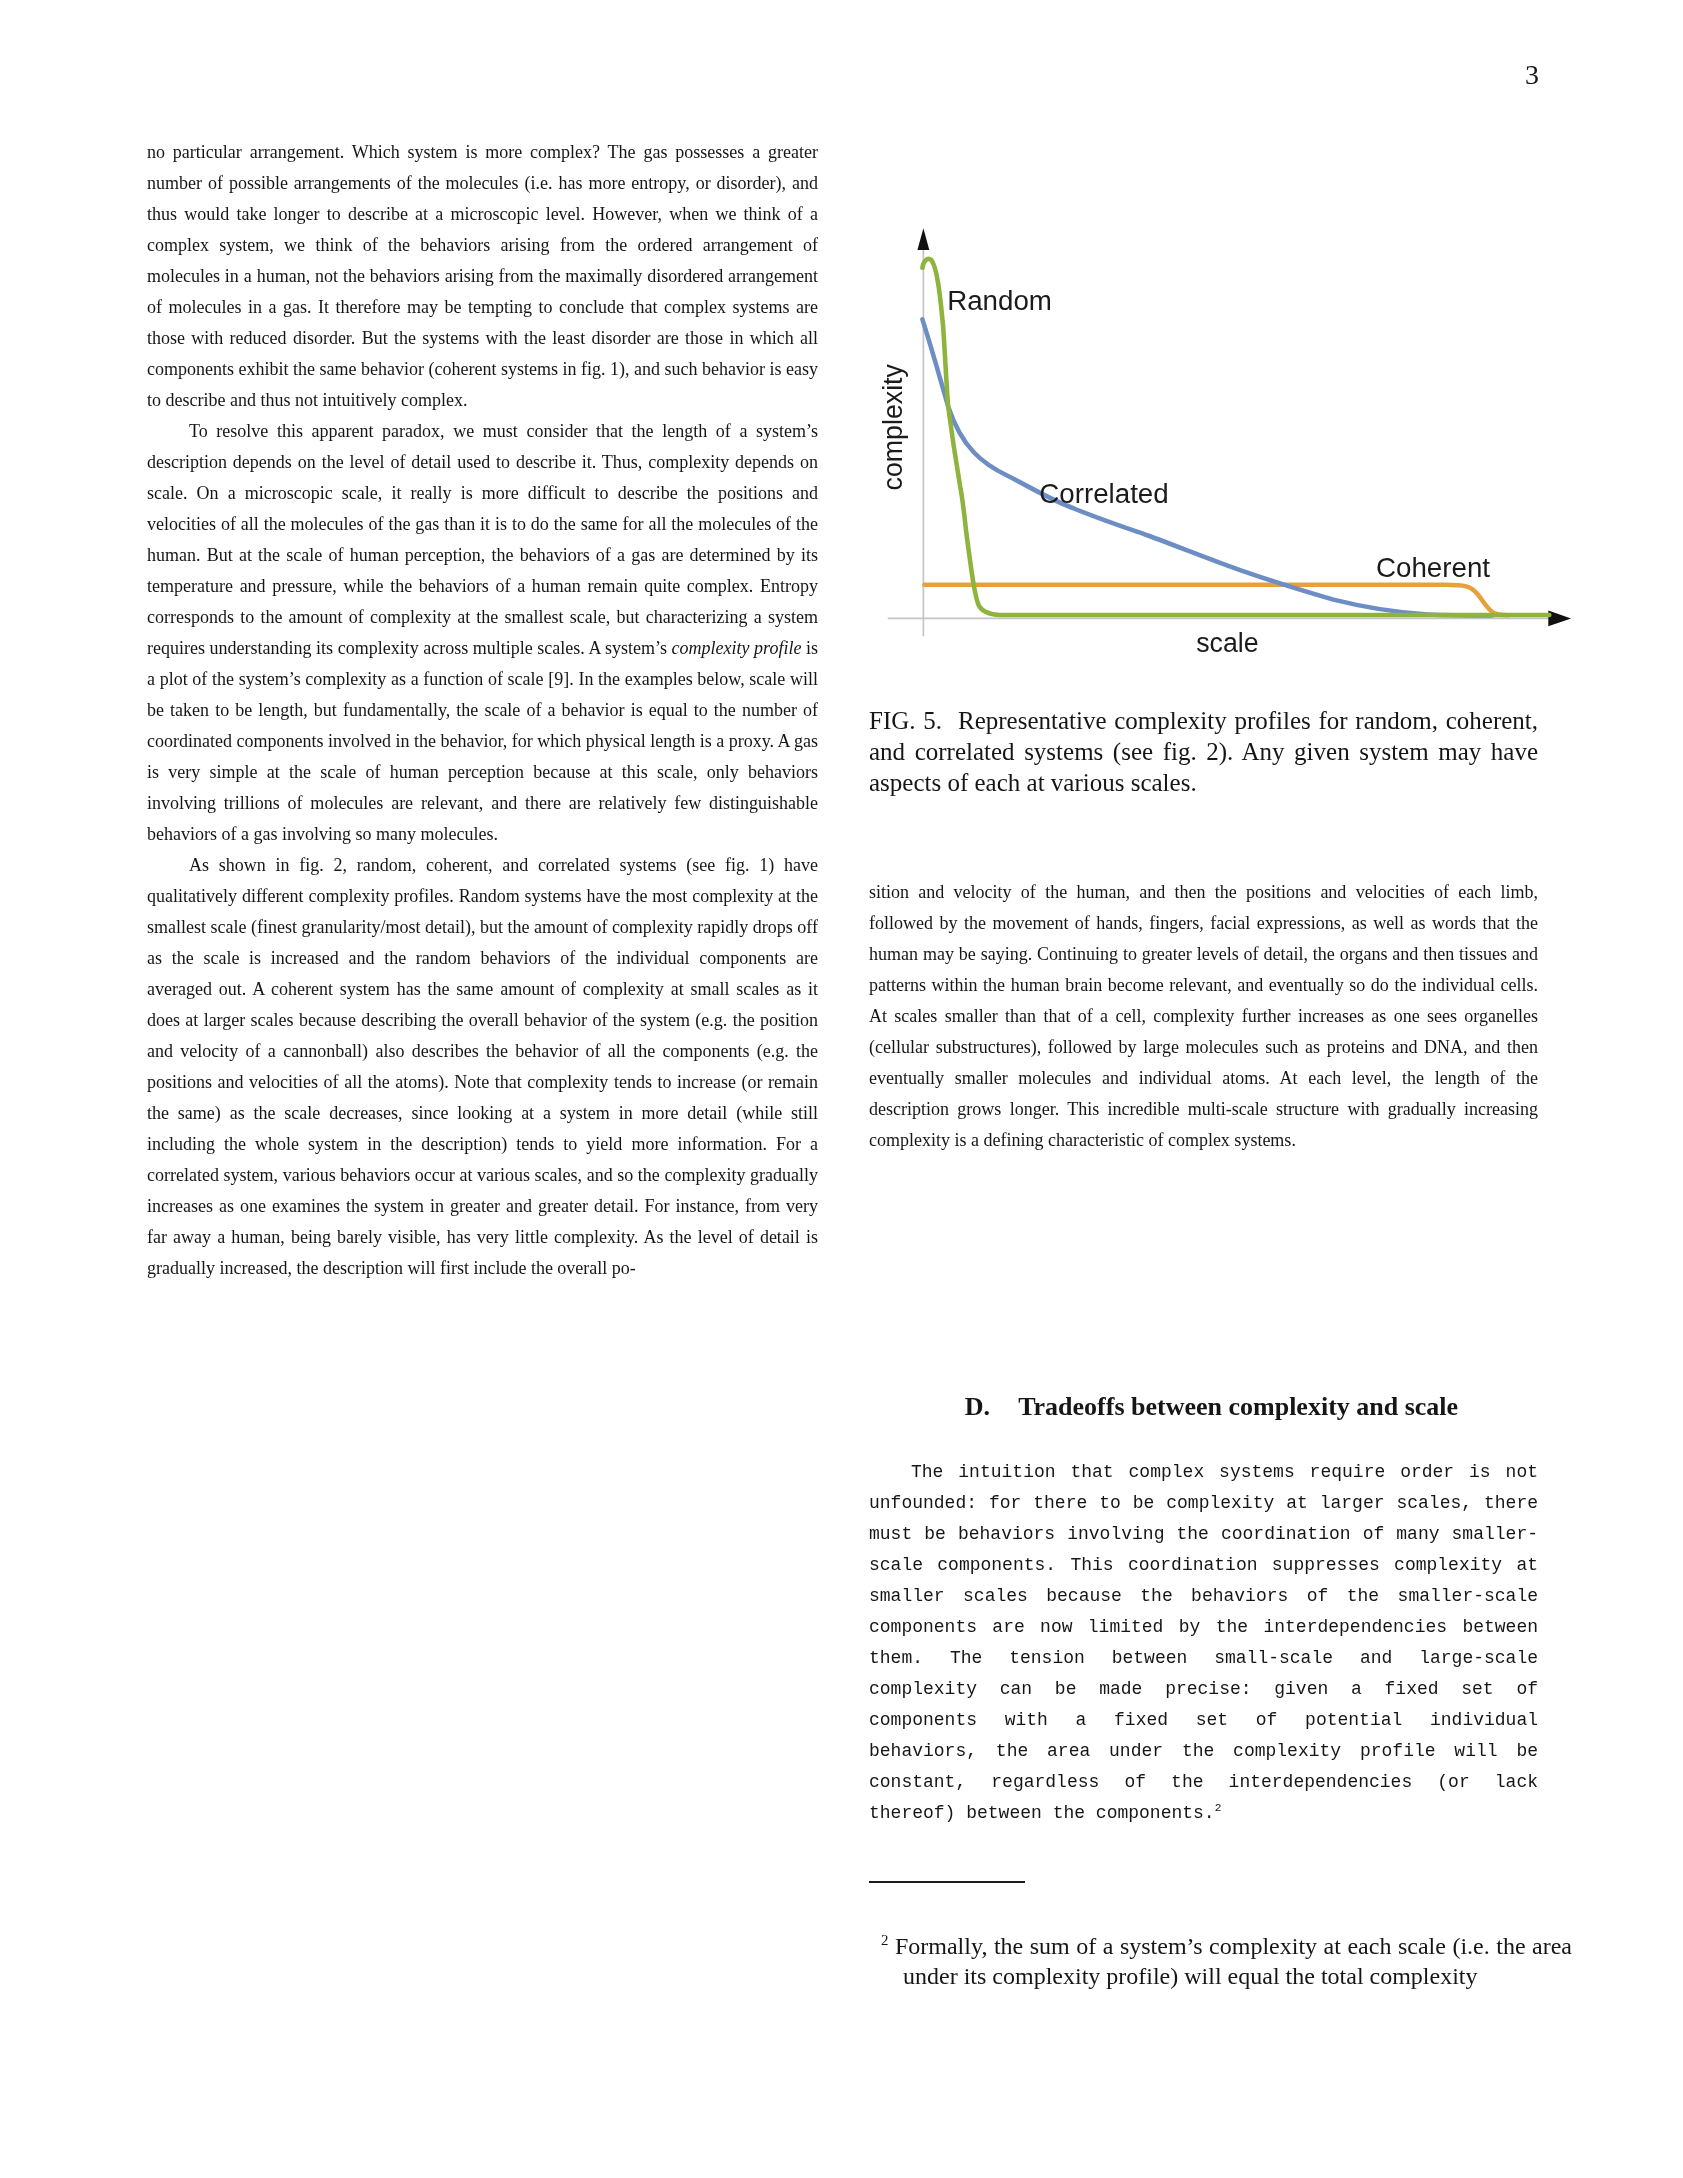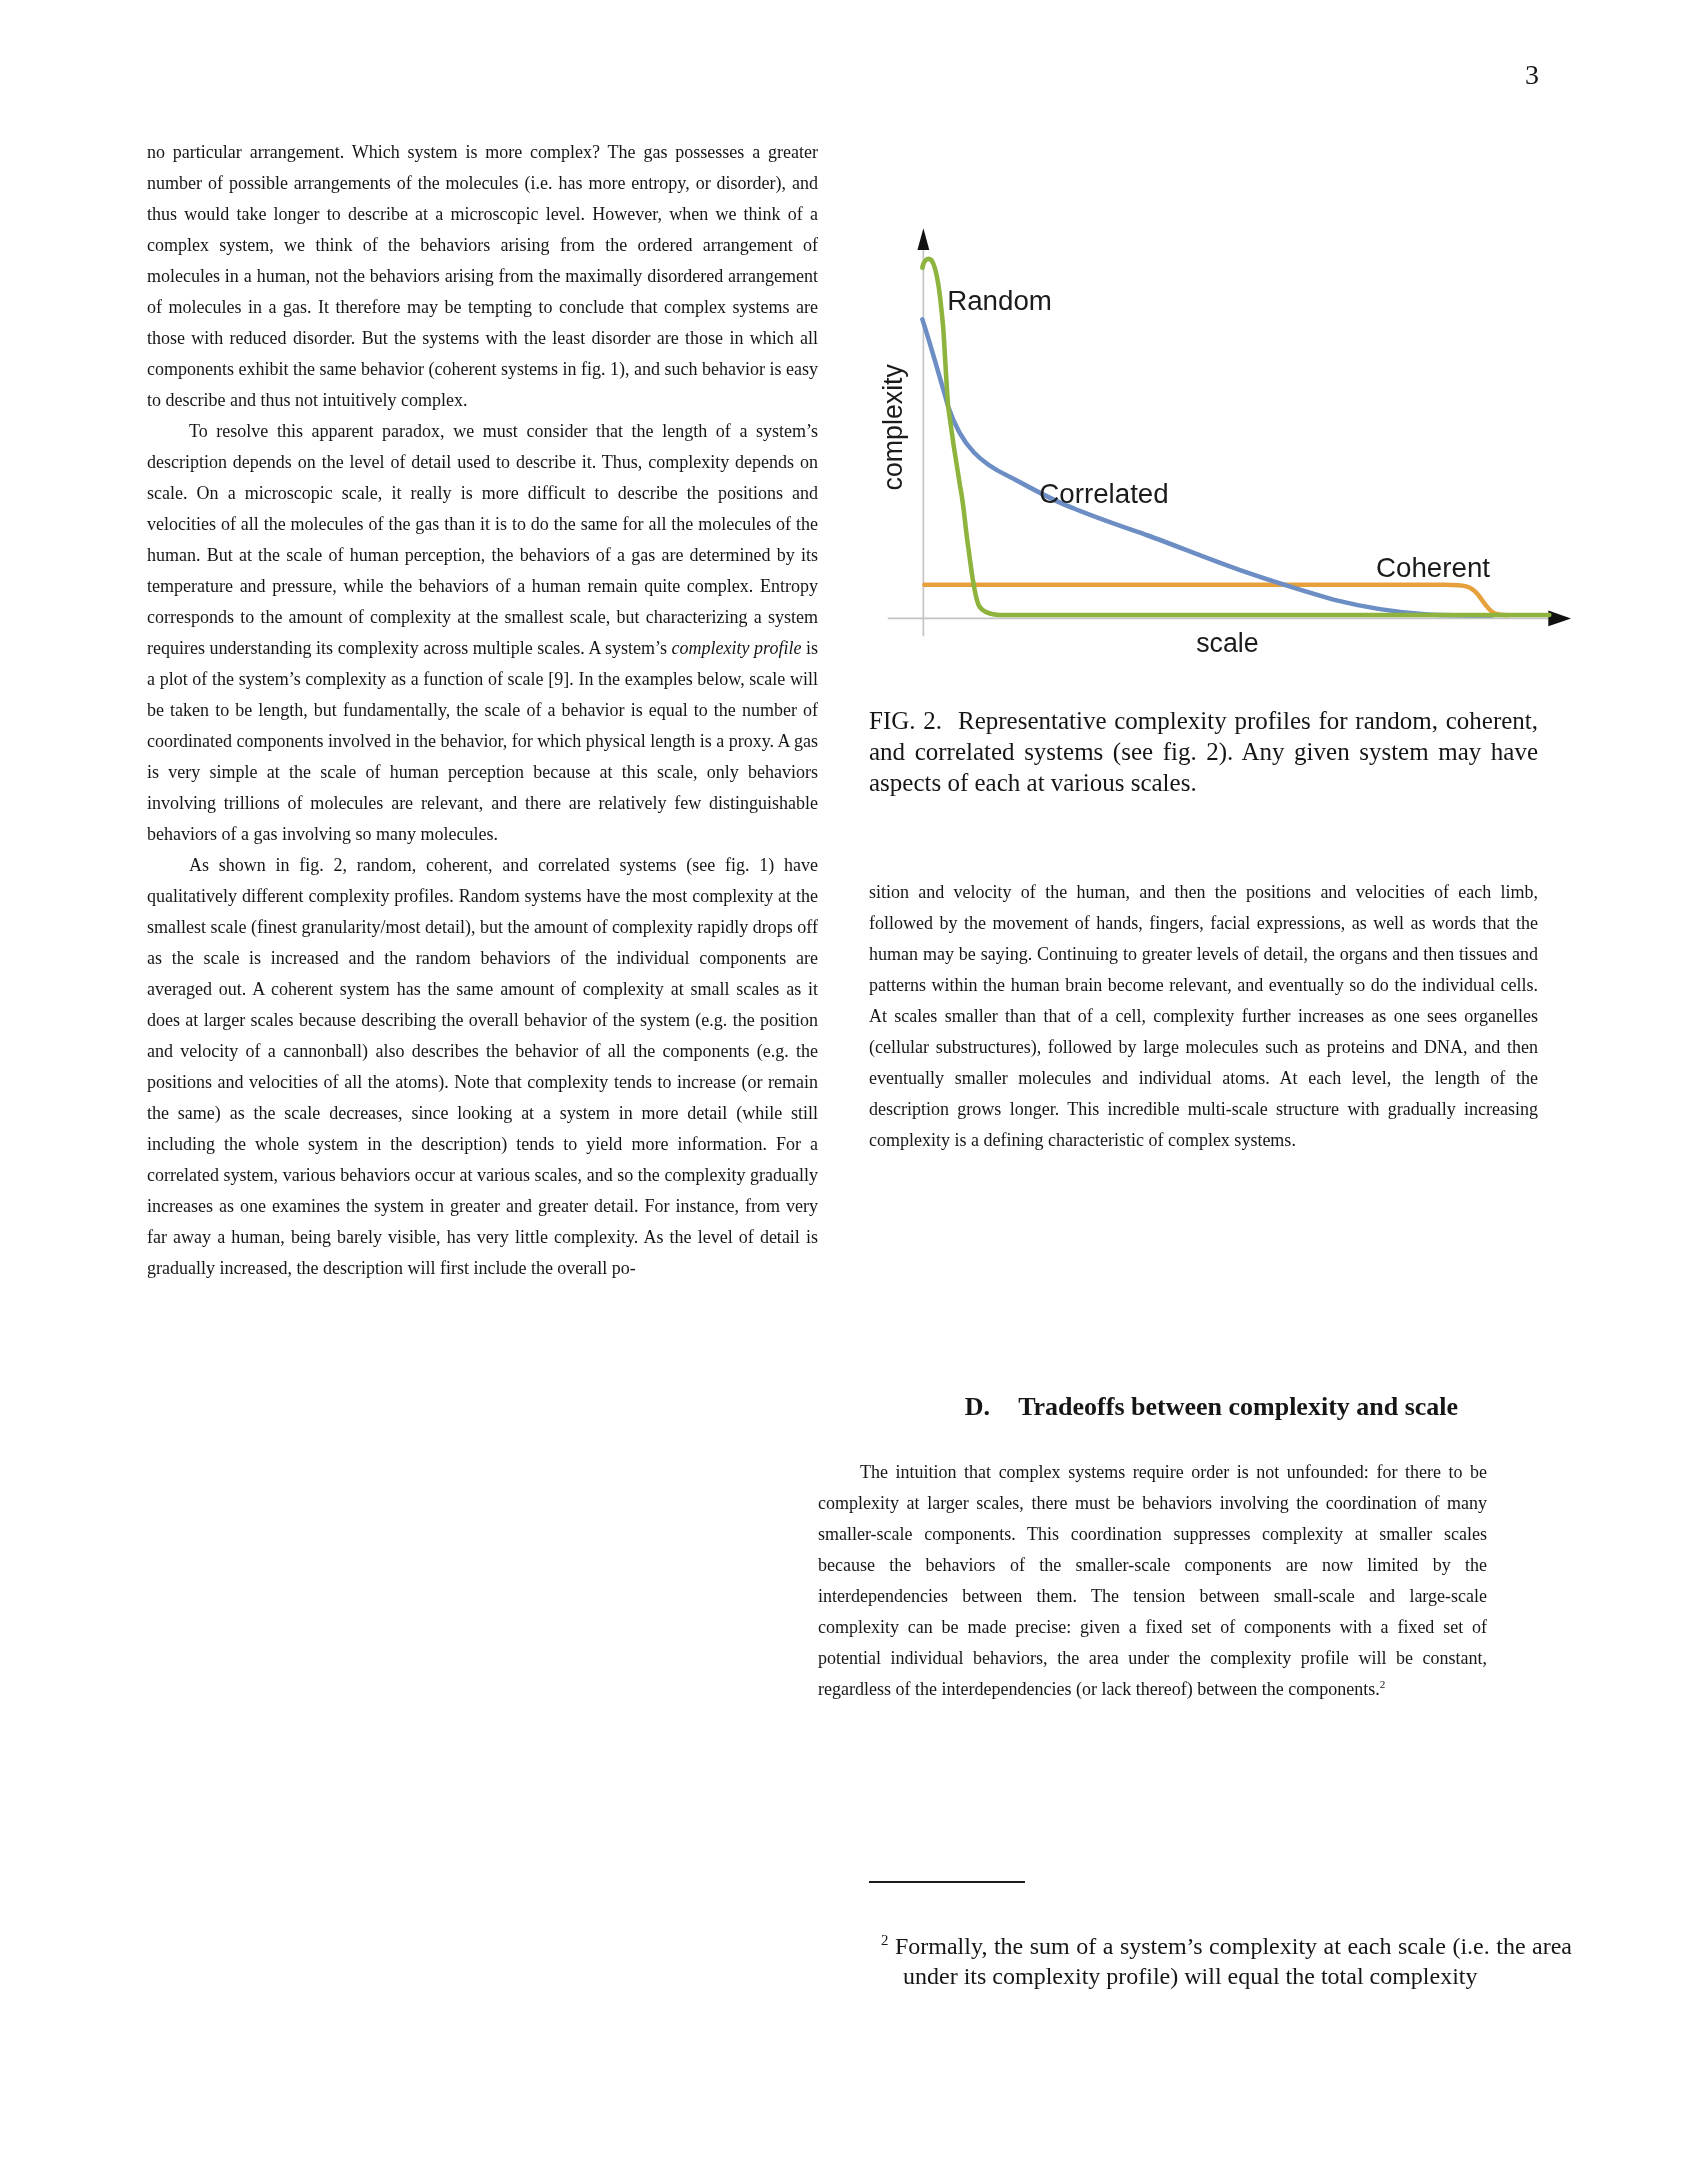--- a/index.html
+++ b/index.html
@@ -20,21 +20,21 @@
   .axis-label{font-family:"Liberation Sans", sans-serif;font-size:27px;fill:#1b1b1b;}
 
   .fig-caption{position:absolute;left:869px;top:705px;width:669px;margin:0;
     font-size:25px;line-height:31px;text-align:justify;}
   .capgap{display:inline-block;width:16px;}
 
   .rc-p1{position:absolute;left:869px;top:877px;width:669px;}
   .rc-heading{position:absolute;left:869px;top:1384px;width:669px;margin:8px;
     text-align:center;font-weight:bold;font-size:26px;}
   .hgap{display:inline-block;width:28px;}
-  .rc-p2{position:absolute;left:818px;top:1457px;width:669px;}
+  .rc-p2{position:absolute;left:869px;top:1457px;width:669px;font-family:Liberation Mono, monospace;}
 
   .fn-rule{position:absolute;left:869px;top:1881px;width:156px;height:0;
     border-top:2.5px solid #1b1b1b;}
   .footnote{position:absolute;left:869px;top:1919px;width:669px;margin:12px;
     font-size:24px;line-height:30px;text-align:justify;
     text-indent:-22px;padding-left:22px;}
 </style>
 </head>
 <body>
 
@@ -56,21 +56,21 @@
   <path d="M 67 174 C 76 202 85 234 93 262 C 107 304 128 320 153 332 C 175 343 196 356 220 365 C 244 375 268 383 294 392 C 324 403 356 416 387 427 C 419 438 450 448 482 457 C 514 465 546 470 577 472 C 600 473 622 473 642 473" fill="none" stroke-width="4.6" stroke-linecap="round" stroke="#6C8EC4"></path>
   <path d="M 67 122 C 68 115 72 111 76 114 C 82 122 85 150 88 182 C 90 212 91 235 93 262 C 97 292 101 318 105 342 C 109 362 110 382 113 402 C 117 430 119 452 124 463 C 128 470 135 472 145 472.5 L 700 472.5" fill="none" stroke-width="4.6" stroke-linecap="round" stroke="#8EB43E"></path>
 
   <text x="92" y="165" class="curve-label">Random</text>
   <text x="185" y="359" class="curve-label">Correlated</text>
   <text x="525" y="434" class="curve-label">Coherent</text>
   <text transform="translate(46,283) rotate(-90)" text-anchor="middle" class="axis-label">complexity</text>
   <text x="375" y="510" text-anchor="middle" class="axis-label">scale</text>
 </svg>
 
-<p class="fig-caption"><span>FIG. 2.</span><span class="capgap"></span><span>Representative complexity profiles for random, coherent, and correlated systems (see fig. 2). Any given system may have aspects of each at various scales.</span></p>
+<p class="fig-caption"><span>FIG. 5.</span><span class="capgap"></span><span>Representative complexity profiles for random, coherent, and correlated systems (see fig. 2). Any given system may have aspects of each at various scales.</span></p>
 
 <div class="rc-p1">
   <p class="body-par"><span>sition and velocity of the human, and then the positions and velocities of each limb, followed by the movement of hands, fingers, facial expressions, as well as words that the human may be saying.  Continuing to greater levels of detail, the organs and then tissues and patterns within the human brain become relevant, and eventually so do the individual cells. At scales smaller than that of a cell, complexity further increases as one sees organelles (cellular substructures), followed by large molecules such as proteins and DNA, and then eventually smaller molecules and individual atoms. At each level, the length of the description grows longer. This incredible multi-scale structure with gradually increasing complexity is a defining characteristic of complex systems.</span></p>
 </div>
 
 <h3 class="rc-heading"><span>D.</span><span class="hgap"></span><span>Tradeoffs between complexity and scale</span></h3>
 
 <div class="rc-p2">
   <p class="body-par indent"><span>The intuition that complex systems require order is not unfounded: for there to be complexity at larger scales, there must be behaviors involving the coordination of many smaller-scale components. This coordination suppresses complexity at smaller scales because the behaviors of the smaller-scale components are now limited by the interdependencies between them.  The tension between small-scale and large-scale complexity can be made precise: given a fixed set of components with a fixed set of potential individual behaviors, the area under the complexity profile will be constant, regardless of the interdependencies (or lack thereof) between the components.</span><sup>2</sup></p>
 </div>

